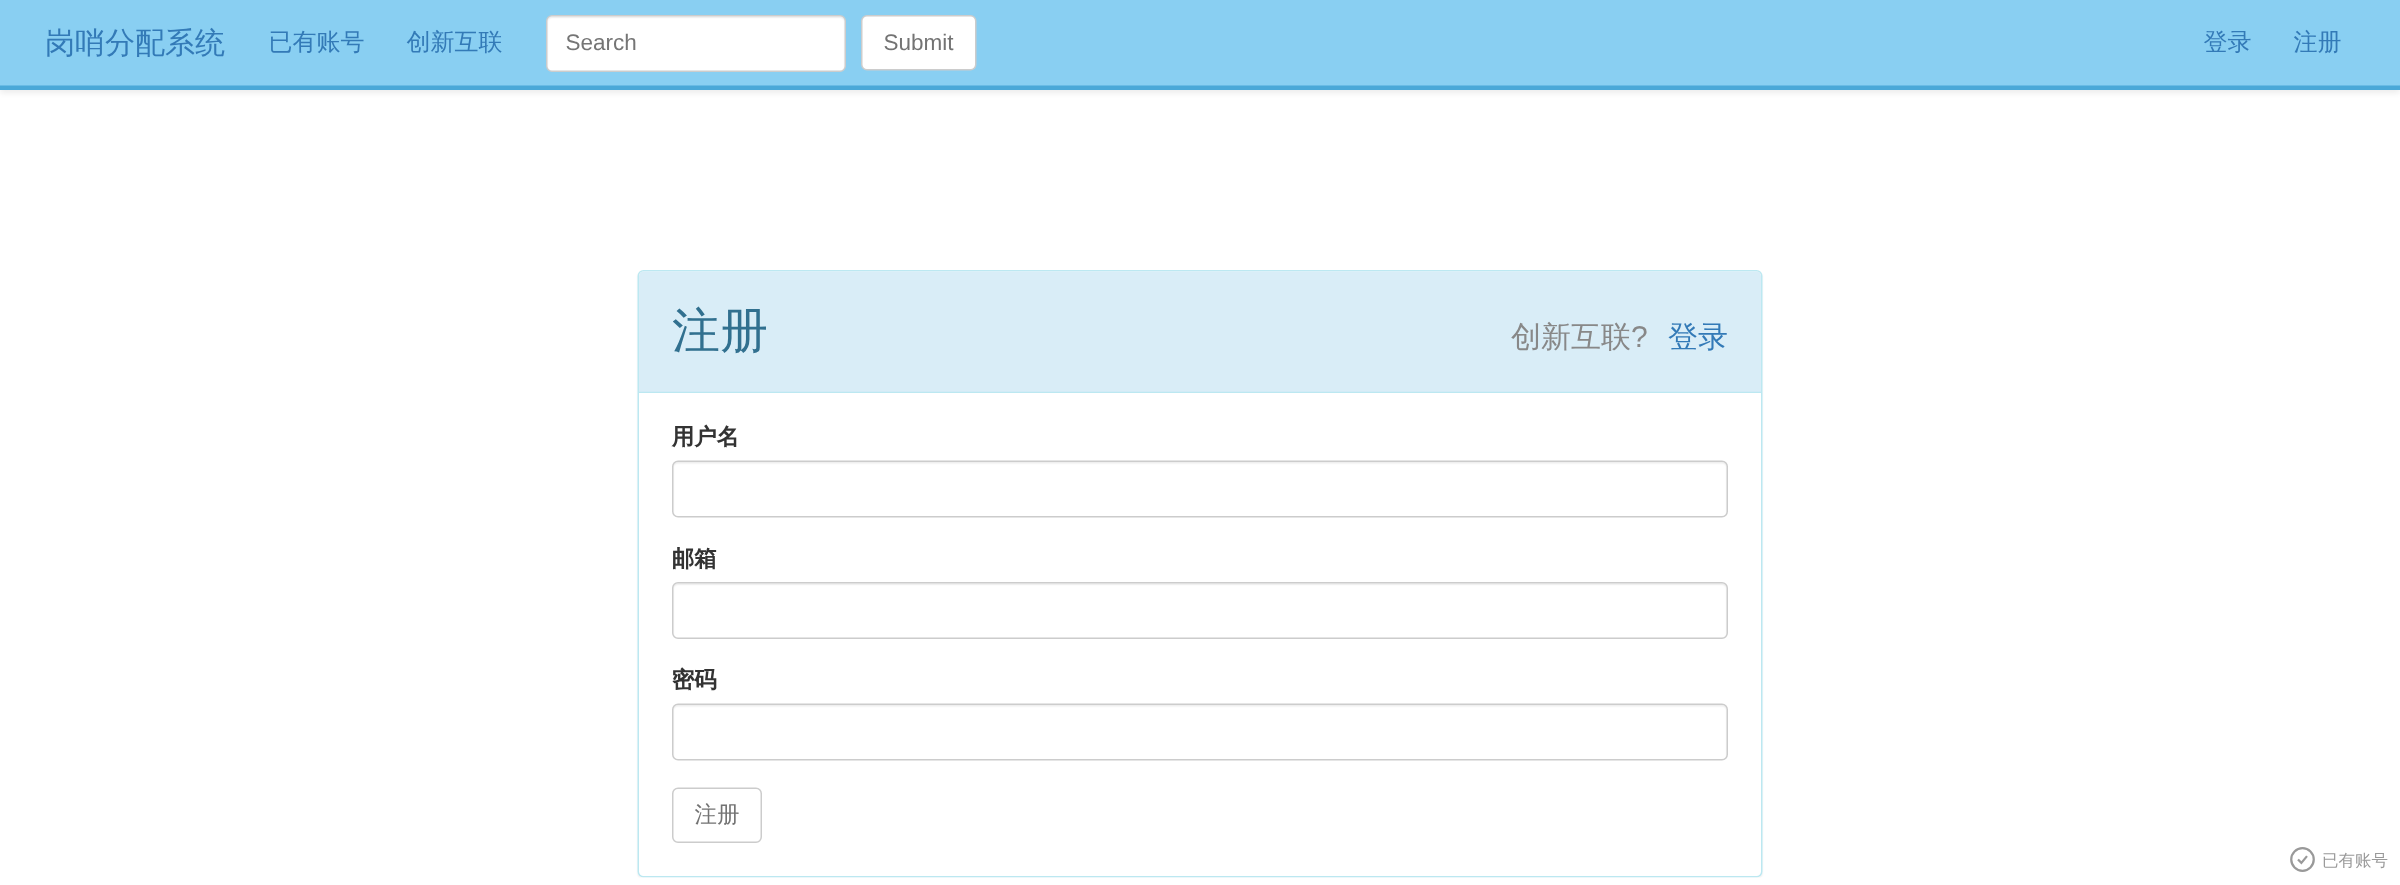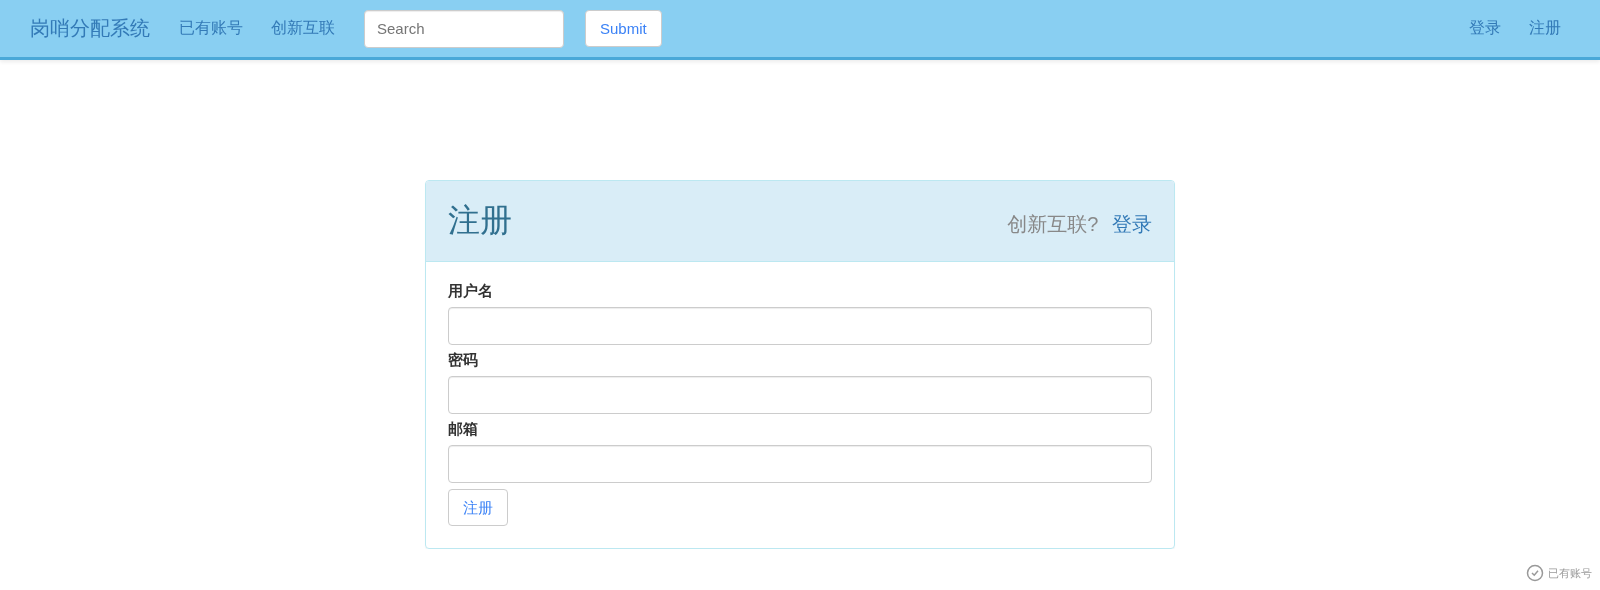--- a/index.html
+++ b/index.html
@@ -36,21 +36,21 @@
     .nav-link {
       padding: 15px 14px;
       color: #337ab7;
       text-decoration: none;
       font-size: 16px;
     }
     .navbar-form {
       display: flex;
       align-items: center;
       margin-left: 15px;
-      gap: 21px;
+      gap: 10px;
     }
     .form-control {
       display: block;
       width: 100%;
       height: 38px;
       padding: 7px 12px;
       font-size: 15px;
       line-height: 1.42857143;
       color: #555;
       background-color: #fff;
@@ -67,21 +67,21 @@
       font-size: 15px;
       font-weight: 400;
       line-height: 1.42857143;
       text-align: center;
       white-space: nowrap;
       vertical-align: middle;
       cursor: pointer;
       border: 1px solid #ccc;
       border-radius: 4px;
       background-color: #fff;
-      color: #3b82f6;
+      color: #737373;
     }
     .nav-right {
       margin-left: auto;
       display: flex;
       align-items: center;
       margin-right: 15px;
     }
     .container {
       width: 750px;
       margin: 120px auto 0;
@@ -112,21 +112,21 @@
     }
     .panel-sub a {
       color: #337ab7;
       text-decoration: none;
       margin-left: 8px;
     }
     .panel-body {
       padding: 20px 22px 22px;
     }
     .form-group {
-      margin-bottom: 6px;
+      margin-bottom: 18px;
     }
     .form-group label {
       display: block;
       font-weight: 700;
       margin-bottom: 6px;
       font-size: 15px;
       color: #333;
     }
     .watermark {
       position: fixed;
@@ -170,26 +170,26 @@
         <span>创新互联?</span>
         <a>登录</a>
       </span>
     </div>
     <div class="panel-body">
       <div class="form-group">
         <label>用户名</label>
         <input type="text" class="form-control" style="">
       </div>
       <div class="form-group">
+        <label>邮箱</label>
+        <input type="text" class="form-control" style="">
+      </div>
+      <div class="form-group">
         <label>密码</label>
         <input type="password" class="form-control" style="">
-      </div>
-      <div class="form-group">
-        <label>邮箱</label>
-        <input type="text" class="form-control" style="">
       </div>
       <button class="btn">注册</button>
     </div>
   </div>
 </div>
 
 <div class="watermark">
   <svg viewBox="0 0 24 24" fill="none" stroke="#999" stroke-width="2">
     <circle cx="12" cy="12" r="10"></circle>
     <path d="M8 12 L11 15 L16 9"></path>

